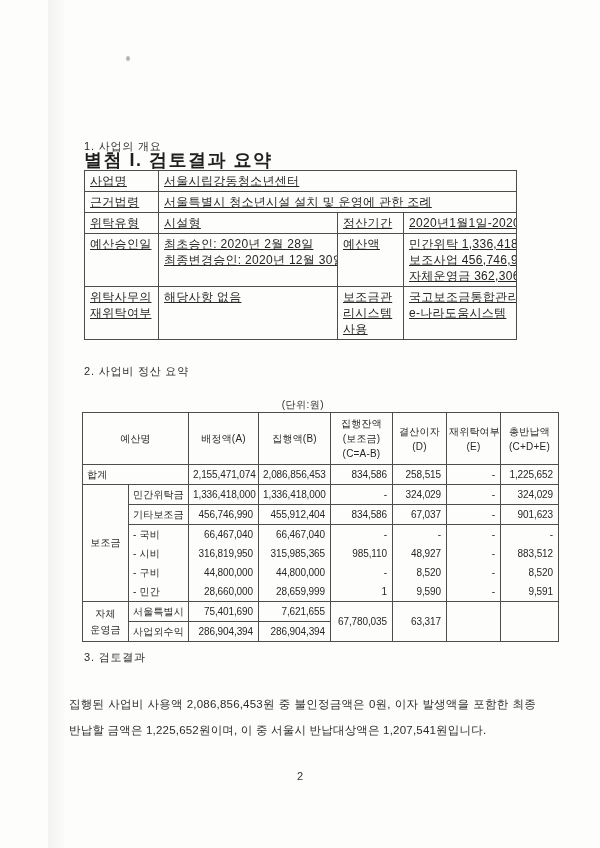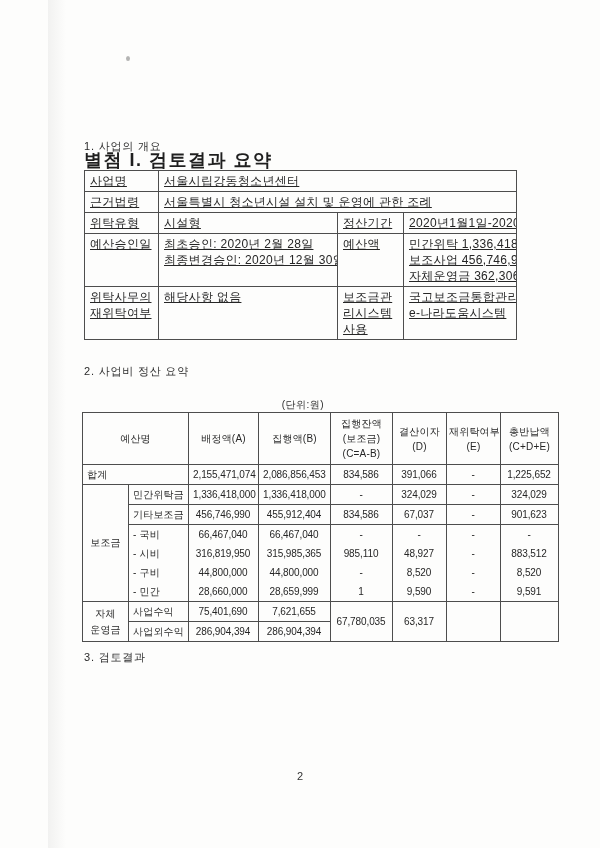--- a/index.html
+++ b/index.html
@@ -28,21 +28,21 @@
   
   .t1{position:absolute;left:84px;top:170px;width:432px;font-size:12px;text-decoration:underline;}
   .t1 td{padding:2px 5px;line-height:16px;letter-spacing:0.3px;}
   .t1 tr.vtop td{vertical-align:top;}
   .t1 .line{display:block;}
 
   
   .t2{position:absolute;left:82px;top:412px;width:476px;font-size:10px;}
   .t2 th{font-weight:normal;text-align:center;padding:3px 2px;line-height:15px;letter-spacing:0.2px;}
   .t2 td{padding:1.5px 4px;line-height:16px;letter-spacing:0.2px;}
-  .t2 .num{text-align:center;letter-spacing:-0.1px;padding-right:5px;}
+  .t2 .num{text-align:right;letter-spacing:-0.1px;padding-right:5px;}
   .t2 .ctr{}
   .t2 .grp{text-align:center;vertical-align:middle;}
   .t2 .line{display:block;}
   .t2 tr.nb td{border-bottom:none;}
   .t2 tr.nt td{border-top:none;}
 
   .para{position:absolute;left:69px;top:691px;width:467px;font-size:11.5px;
     line-height:26px;text-align:justify;letter-spacing:0.2px;color:#2b2b2b;
     word-break:keep-all;white-space:normal;}
   .pagenum{position:absolute;left:0;top:770px;width:600px;text-align:center;
@@ -148,21 +148,21 @@
         <th>
           <span class="line">총반납액</span>
           <span class="line">(C+D+E)</span>
         </th>
       </tr>
       <tr>
         <td colspan="2" class="ctr">합계</td>
         <td class="num">2,155,471,074</td>
         <td class="num">2,086,856,453</td>
         <td class="num">834,586</td>
-        <td class="num">391,066</td>
+        <td class="num">258,515</td>
         <td class="num">-</td>
         <td class="num">1,225,652</td>
       </tr>
       <tr>
         <td rowspan="6" class="grp">보조금</td>
         <td>민간위탁금</td>
         <td class="num">1,336,418,000</td>
         <td class="num">1,336,418,000</td>
         <td class="num">-</td>
         <td class="num">324,029</td>
@@ -212,32 +212,33 @@
         <td class="num">1</td>
         <td class="num">9,590</td>
         <td class="num">-</td>
         <td class="num">9,591</td>
       </tr>
       <tr>
         <td rowspan="2" class="grp">
           <span class="line">자체</span>
           <span class="line">운영금</span>
         </td>
-        <td>사업수익</td>
+        <td>서울특별시</td>
         <td class="num">75,401,690</td>
         <td class="num">7,621,655</td>
         <td rowspan="2" class="num">67,780,035</td>
         <td rowspan="2" class="num">63,317</td>
         <td rowspan="2" class="num"></td>
         <td rowspan="2" class="num"></td>
       </tr>
       <tr>
         <td>사업외수익</td>
         <td class="num">286,904,394</td>
         <td class="num">286,904,394</td>
       </tr>
     </tbody>
   </table>
 
   <div class="h s3">3. 검토결과</div>
+  <div class="para">집행된 사업비 사용액 2,086,856,453원 중 불인정금액은 0원, 이자 발생액을 포함한 최종 반납할 금액은 1,225,652원이며, 이 중 서울시 반납대상액은 1,207,541원입니다.</div>
 
   <div class="pagenum">2</div>
 </div>
 
 </body></html>

